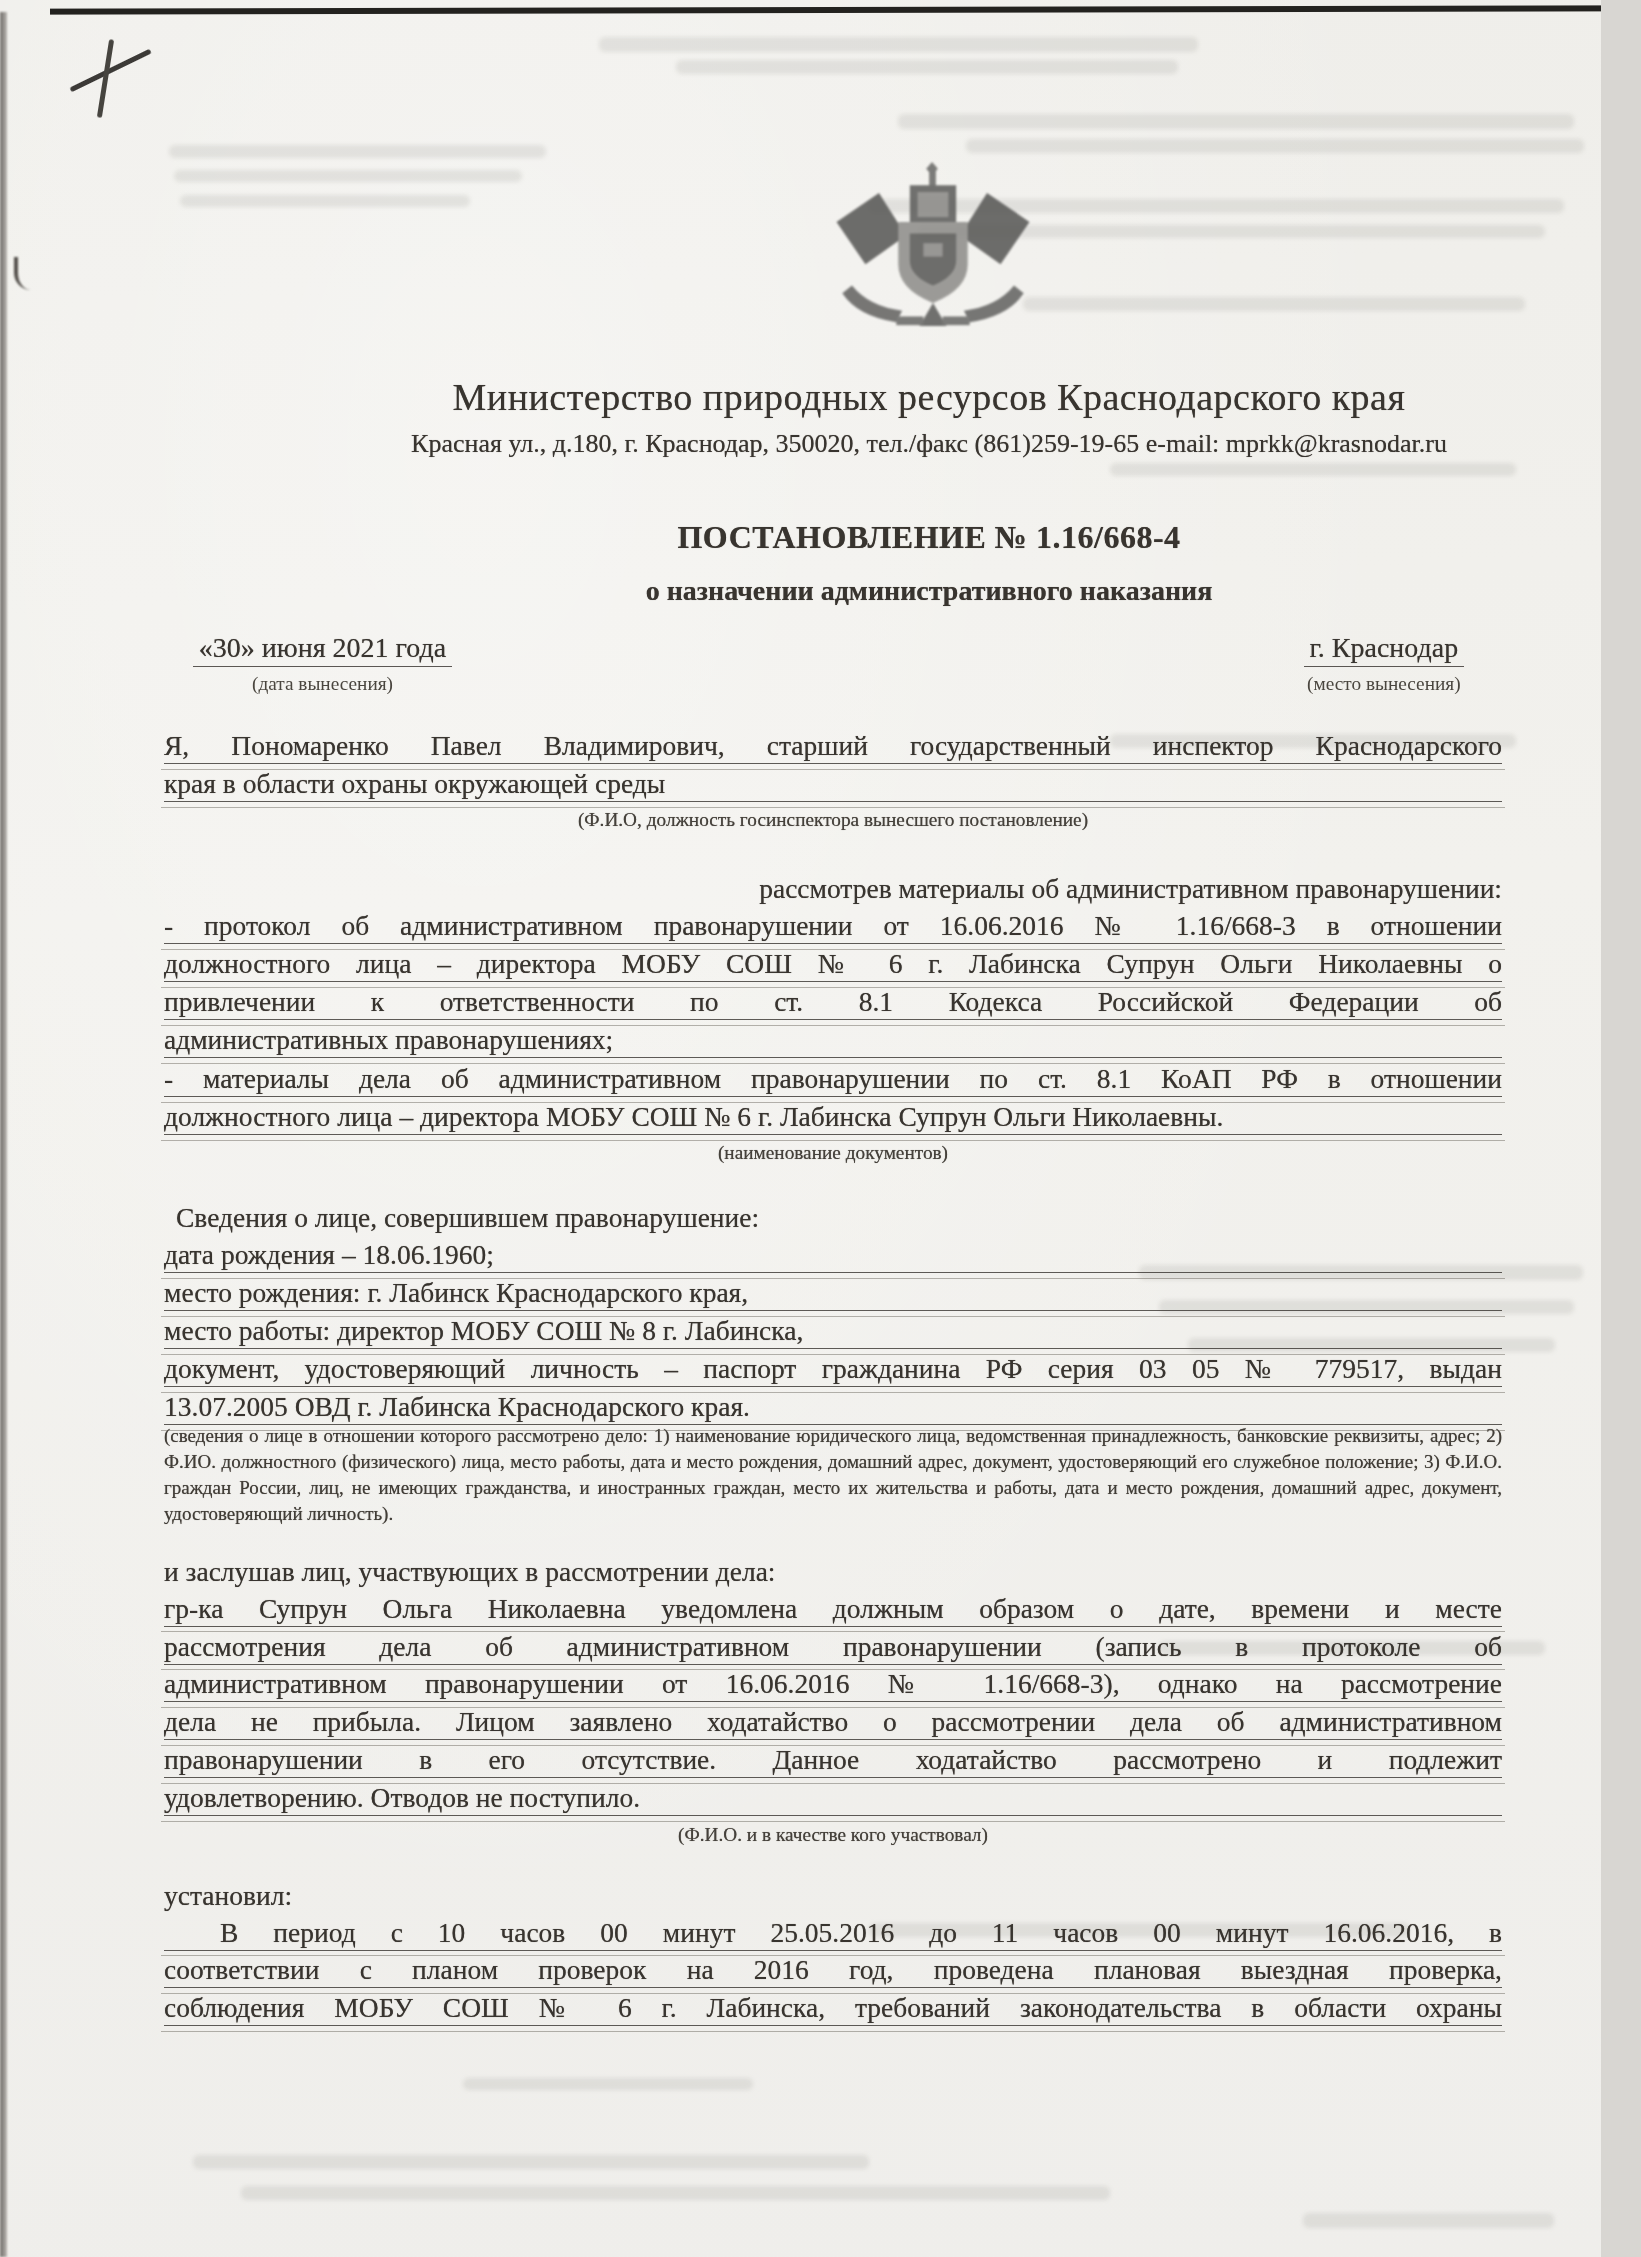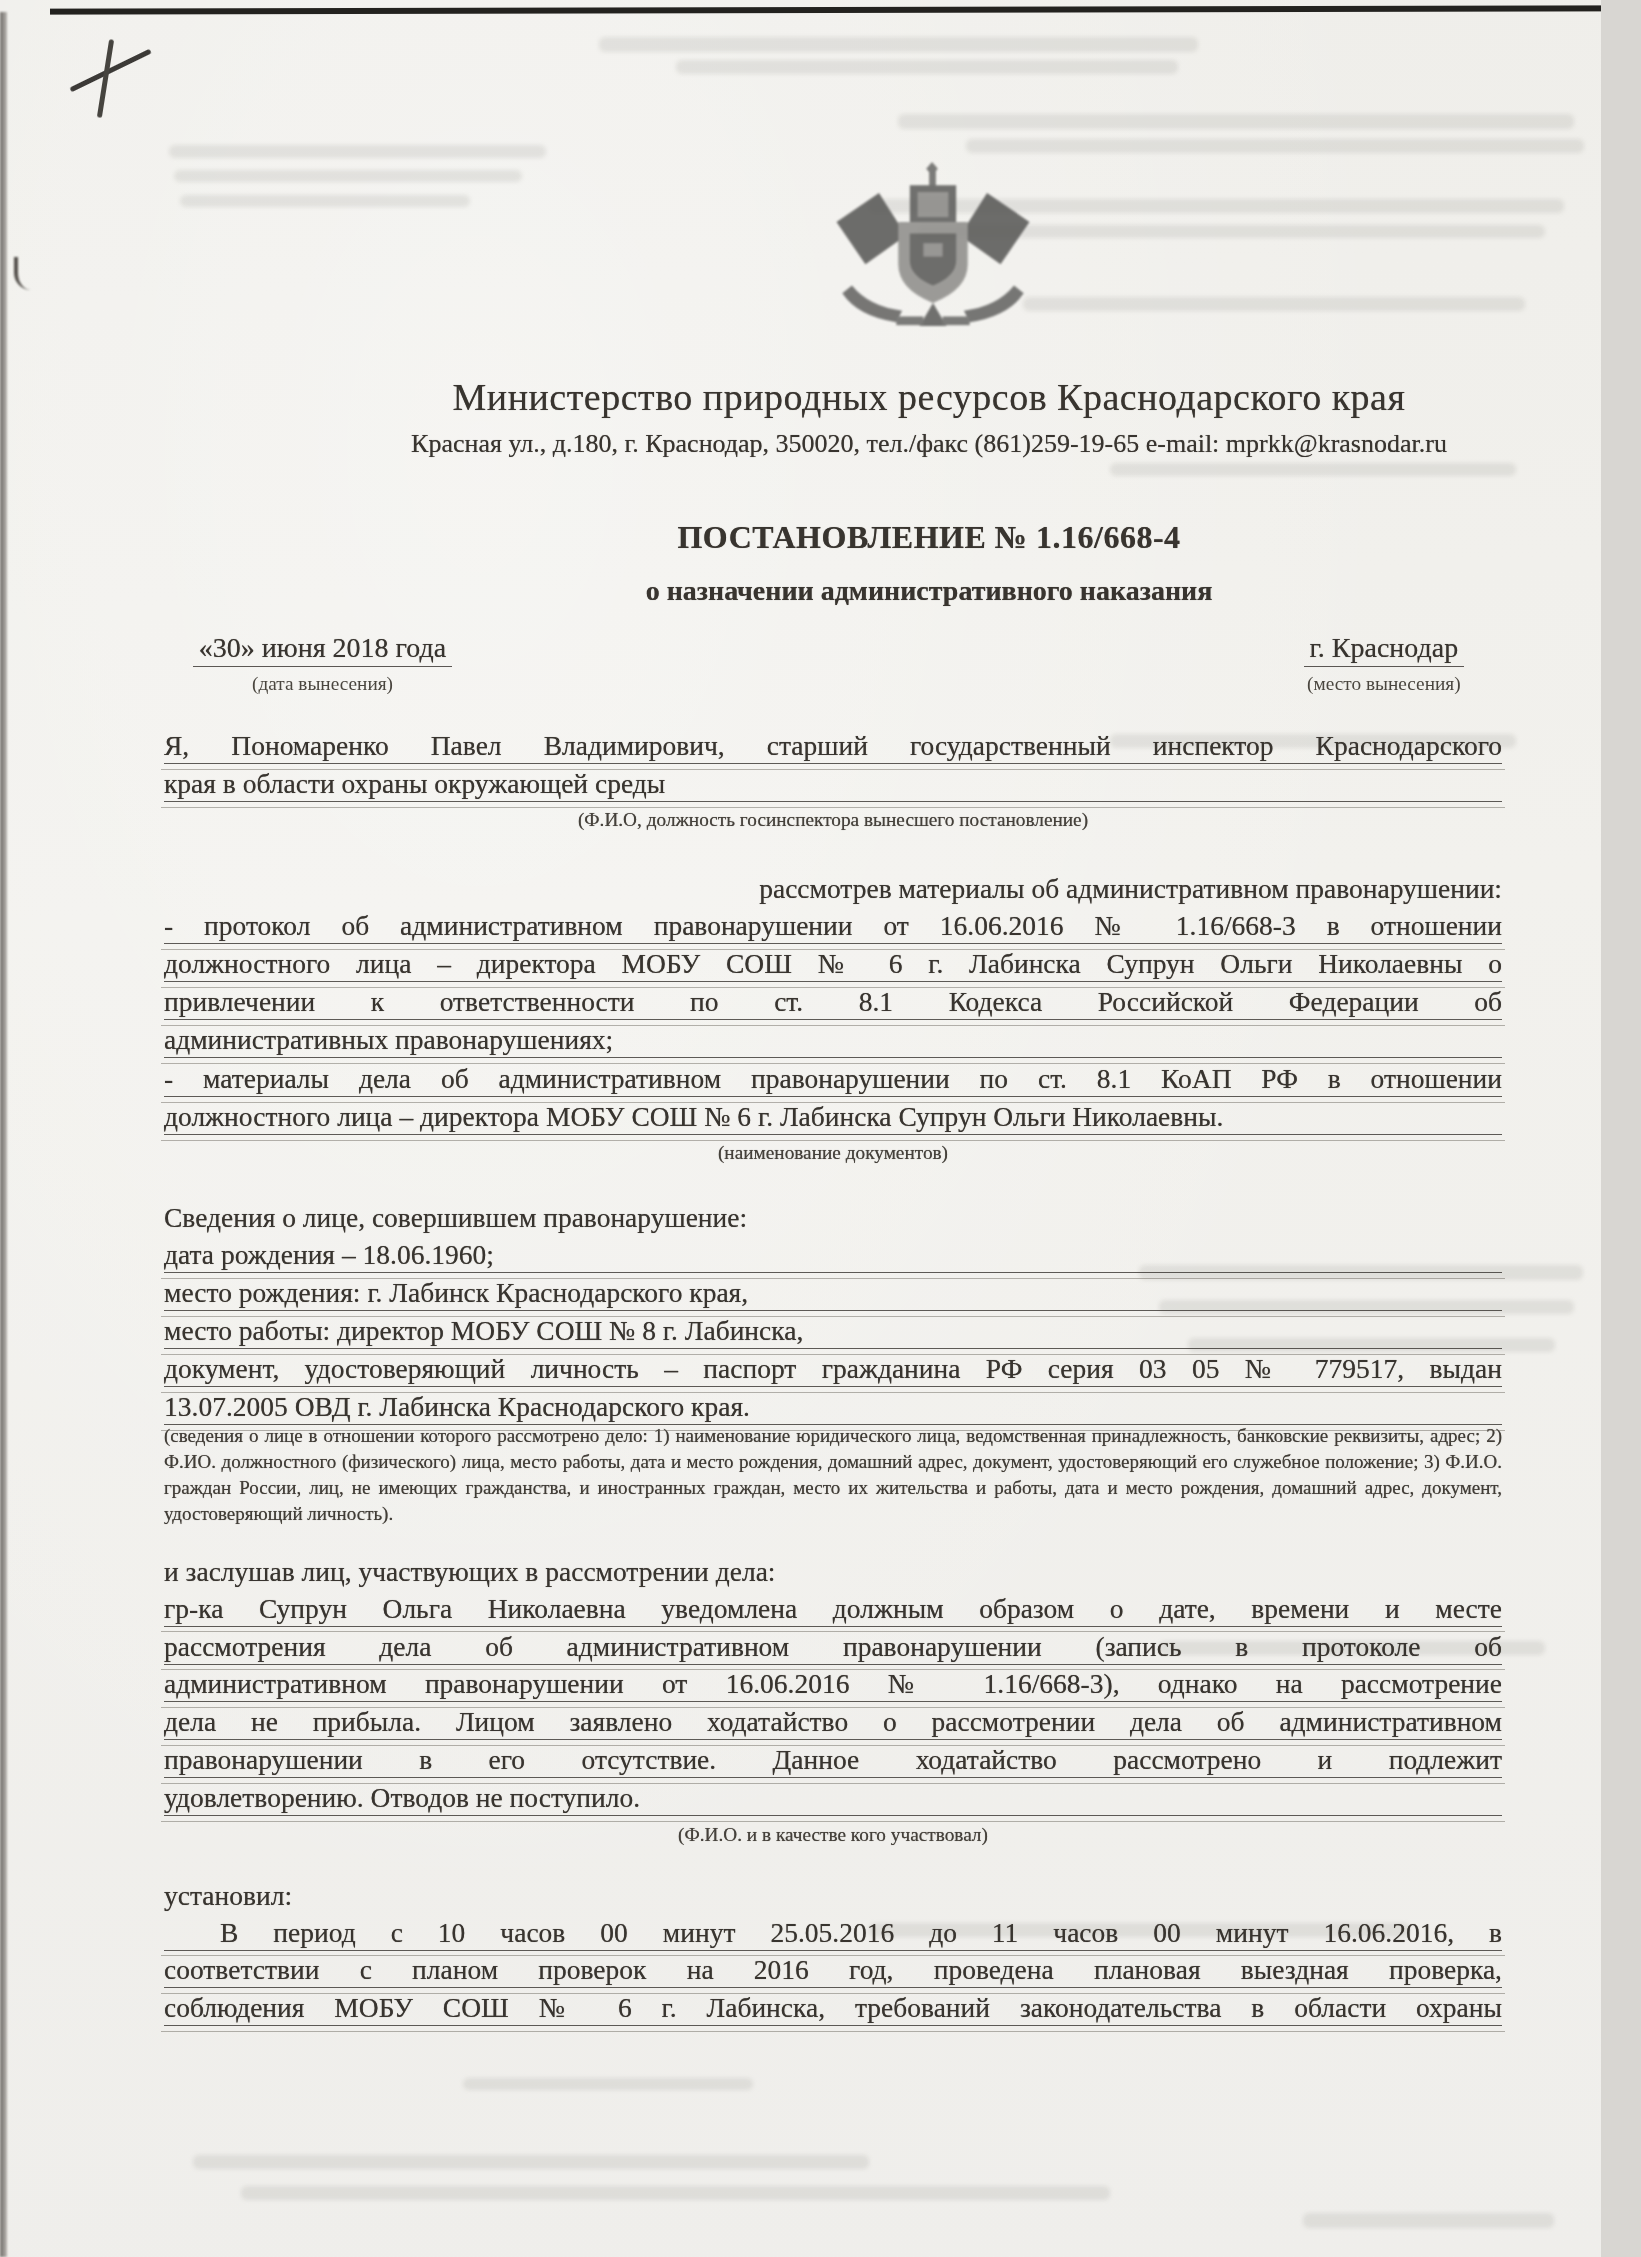--- a/index.html
+++ b/index.html
@@ -40,21 +40,21 @@
   .bl{font-size:27.5px;line-height:31px;padding-top:3.9px;height:33px;white-space:nowrap;overflow:visible;}
   .ruled{border-bottom:1.9px solid rgba(50,46,42,.78);position:relative;white-space:normal;}
   .ruled::after{content:"";position:absolute;left:-2.9px;right:-2.9px;bottom:-6.8px;border-top:1.4px solid rgba(86,80,72,.42);}
   .jl{text-align:justify;text-align-last:justify;}
   .plain{border-bottom:none;}
   .cap{font-size:19.3px;color:#45413b;text-align:center;padding-top:7.7px;height:25px;}
   .footnote{font-size:19px;line-height:26px;text-align:justify;color:#413d37;margin-top:-1.9px;}
   .indent{text-indent:56px;}
   .mt-intro1{margin-top:35px;text-align:right;}
   .mt-mat{margin-top:1px;}
-  .mt-sved{margin-top:31px;}
+  .mt-sved{margin-top:31px;margin-left:12px;}
   .mt-heard{margin-top:25px;}
   .mt-ust{margin-top:27px;}
   .txt{text-shadow:0 0 0.7px rgba(66,60,54,.75);}
 </style>
 </head>
 <body>
 
 <div class="page">
 
   <div class="edge-top"></div>
@@ -108,21 +108,21 @@
     </g>
   </svg>
 
   <div class="hdr ministry txt">Министерство природных ресурсов Краснодарского края</div>
   <div class="hdr address txt">Красная ул., д.180, г. Краснодар, 350020, тел./факс (861)259-19-65 e-mail: mprkk@krasnodar.ru</div>
   <div class="hdr doc-title txt">ПОСТАНОВЛЕНИЕ № 1.16/668-4</div>
   <div class="hdr doc-subtitle txt">о назначении административного наказания</div>
 
   <div class="issue-row">
     <div class="issue-col">
-      <div class="issue-val txt">«30» июня 2018 года</div>
+      <div class="issue-val txt">«30» июня 2021 года</div>
       <div class="issue-cap">(дата вынесения)</div>
     </div>
     <div class="issue-col">
       <div class="issue-val txt">г. Краснодар</div>
       <div class="issue-cap">(место вынесения)</div>
     </div>
   </div>
 
   <div class="doc txt">
 

